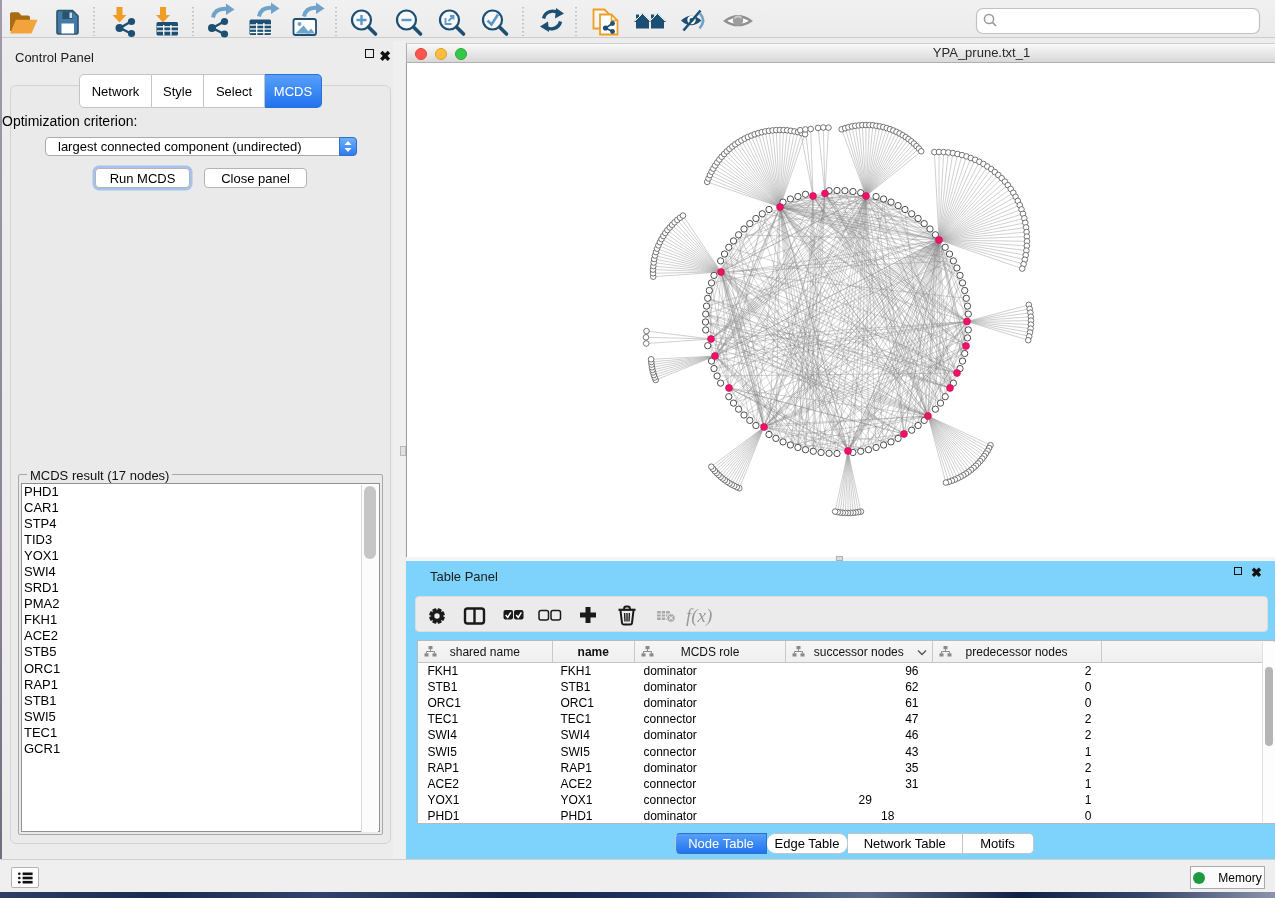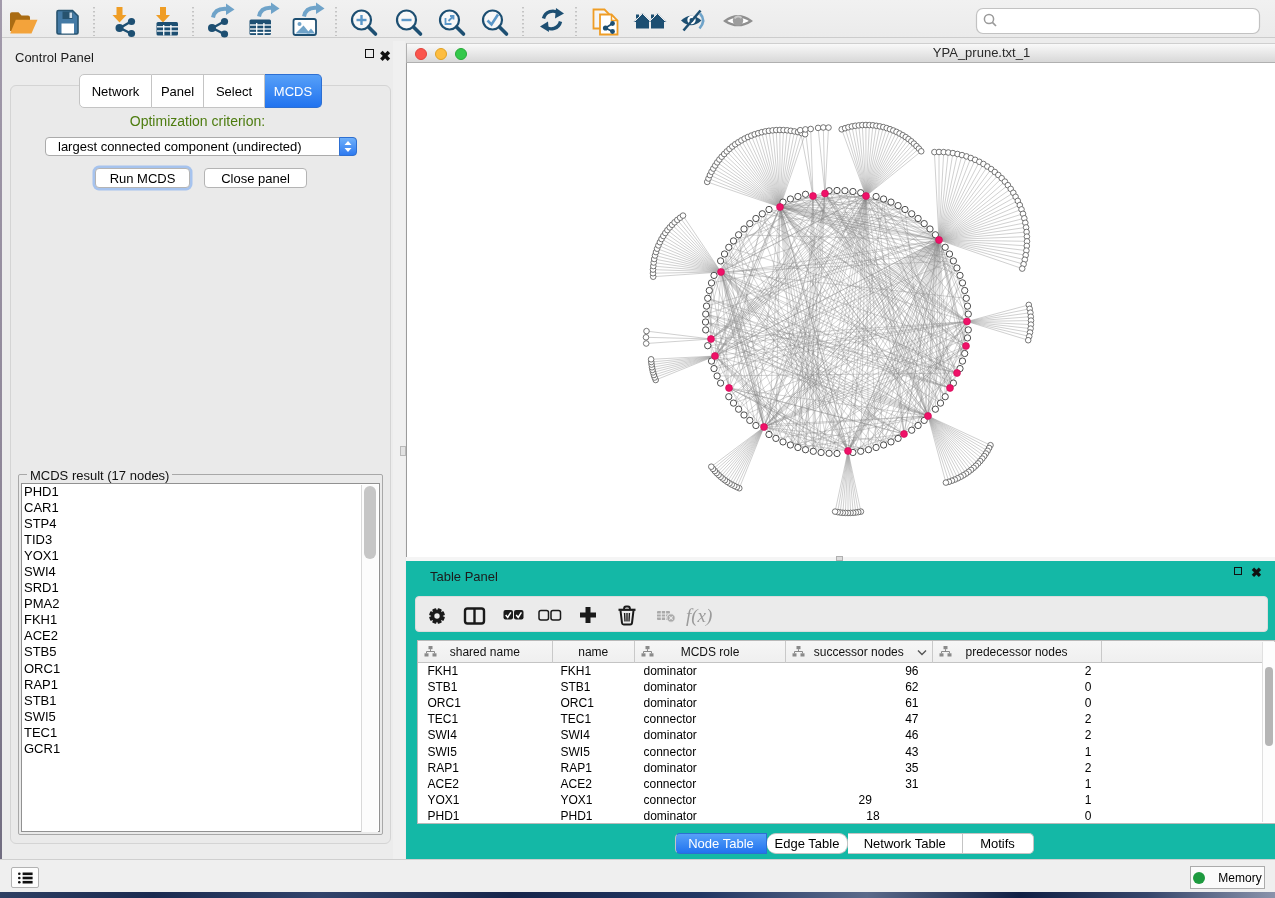--- a/index.html
+++ b/index.html
@@ -28,22 +28,22 @@
   .seg .s { background:#fff; border:1px solid #c4c4c4; border-left:none;
     color:#000; display:flex; align-items:center; justify-content:center; }
   .seg .s:first-child { border-left:1px solid #c4c4c4;
     border-radius:5px 0 0 5px; }
   .seg .s:last-child { border-radius:0 5px 5px 0; }
   .seg .sel { background:linear-gradient(#57a0f8,#2173ef);
     border-color:#2d6fd2; color:#fff; }
   #cp-tabs { left:77px; top:33px; height:20px; }
   #cp-tabs .s { padding:16px; }
 
-  #optlabel { position:absolute; left:0; width:391px; top:72px; text-align:center;
-    font-size:14px; color:#4d7c0f; }
+  #optlabel { position:absolute; left:0; width:391px; top:72px; text-align:left;
+    font-size:14px; color:#000000; }
   #combo { position:absolute; left:43px; top:96px; width:312px; height:19px;
     background:#fff; border:1px solid #ababab; border-radius:4px;
     font-size:13px; color:#000; line-height:17px; padding-left:12px; }
   #combo .cap { position:absolute; right:-1px; top:-1px; width:18px; height:19px;
     border-radius:0 4px 4px 0; background:linear-gradient(#6fb0fa,#2e7af0);
     border:1px solid #2d6fd2; }
   .btn { position:absolute; background:#fff; border:1px solid #b4b4b4;
     border-radius:4px; font-size:13px; color:#000; display:flex;
     align-items:center; justify-content:center; }
   #runbtn { left:93px; top:127px; width:95px; height:20px;
@@ -79,21 +79,21 @@
     font-size:13px; color:#2a2a2a; }
   #canvas { left:406px; top:63px; width:869px; height:494px; background:#fff;
     border-left:1px solid #9b9b9b; }
 
   
   #hsplit { left:406px; top:557px; width:869px; height:4px; background:#f5f5f5; }
   #hgrab { position:absolute; left:430px; top:-1px; width:7px; height:5px;
     background:#dcdcdc; border:1px solid #b0b0b0; }
 
   
-  #tpanel { left:406px; top:561px; width:869px; height:298px; background:#14b8a6; }
+  #tpanel { left:406px; top:561px; width:869px; height:298px; background:#7dd3fc; }
   #tp-title { position:absolute; left:24px; top:8px; font-size:13px; color:#1c1c1c; }
   #tp-inset { position:absolute; left:9px; top:35px; width:853px; height:36px;
     background:#ebebeb; border:1px solid #dcdcdc; border-radius:4px; }
 
   #tbl { position:absolute; left:11px; top:79px; width:858px; height:184px;
     background:#fff; border:1px solid #b9b9b9; border-right:none; }
   #thead { position:absolute; left:0; top:0; width:857px; height:22px;
     background:linear-gradient(#f6f6f6,#efefef); border-bottom:1px solid #c4c4c4;
     font-size:12px; color:#111; }
   .hcell .oi { position:absolute; left:6px; top:5px; }
@@ -250,21 +250,21 @@
 </div>
 <div class="abs" id="leftstrip"></div>
 
 <div class="abs" id="cpanel">
   <div id="cp-title">Control Panel</div>
   <div class="winbtn" style="right:19px;top:8px;width:9px;height:9px;border:1.4px solid #111;"></div>
   <div class="winbtn" style="right:2px;font-weight:bold;font-size:14px;">✖</div>
   <div id="cp-inset"></div>
   <div class="seg" id="cp-tabs">
     <div class="s" style="width:73px;">Network</div>
-    <div class="s" style="width:52px;">Panel</div>
+    <div class="s" style="width:52px;">Style</div>
     <div class="s" style="width:61px;">Select</div>
     <div class="s sel" style="width:57px;">MCDS</div>
   </div>
   <div id="optlabel">Optimization criterion:</div>
   <div id="combo">largest connected component (undirected)
     <div class="cap">
         <svg width="18" height="19" style="position:absolute;left:-1px;top:-1px">
           <path d="M5.5,8 L9,4 L12.5,8 Z" fill="#fff"></path>
           <path d="M5.5,11 L9,15 L12.5,11 Z" fill="#fff"></path>
         </svg>
@@ -1239,21 +1239,21 @@
         <div class="hcell" style="left:0px;width:134.6px;"><svg class="oi" width="13" height="11">
             <g fill="#8a8a8a">
               <rect x="4.5" y="0" width="4" height="3.2"></rect>
               <rect x="0.5" y="7.3" width="4" height="3.2"></rect>
               <rect x="8.5" y="7.3" width="4" height="3.2"></rect>
             </g>
             <g stroke="#8a8a8a" stroke-width="1">
               <path d="M6.5,3.2 L6.5,5.5 M2.5,7.3 L2.5,5.5 L10.5,5.5 L10.5,7.3" fill="none"></path>
             </g>
           </svg>shared name</div>
-<div class="hcell" style="left:134.6px;width:82.4px;">name</div>
+<div class="hcell" style="left:134.6px;width:82.4px;font-weight:bold;">name</div>
 <div class="hcell" style="left:217px;width:151px;"><svg class="oi" width="13" height="11">
             <g fill="#8a8a8a">
               <rect x="4.5" y="0" width="4" height="3.2"></rect>
               <rect x="0.5" y="7.3" width="4" height="3.2"></rect>
               <rect x="8.5" y="7.3" width="4" height="3.2"></rect>
             </g>
             <g stroke="#8a8a8a" stroke-width="1">
               <path d="M6.5,3.2 L6.5,5.5 M2.5,7.3 L2.5,5.5 L10.5,5.5 L10.5,7.3" fill="none"></path>
             </g>
           </svg>MCDS role</div>
@@ -1341,21 +1341,21 @@
         <span style="left:9.5px">YOX1</span>
         <span style="left:142.5px">YOX1</span>
         <span style="left:225.5px">connector</span>
         <span style="left:440.5px;width:60px;text-align:left">29</span>
         <span style="left:613.5px;width:60px;text-align:right">1</span>
       </div>
 <div class="trow" style="top:166.9px">
         <span style="left:9.5px">PHD1</span>
         <span style="left:142.5px">PHD1</span>
         <span style="left:225.5px">dominator</span>
-        <span style="left:425px;width:60px;text-align:center">18</span>
+        <span style="left:463px;width:60px;text-align:left">18</span>
         <span style="left:613.5px;width:60px;text-align:right">0</span>
       </div>
   </div>
 </div>
 <div class="abs" id="tsb">
     <div class="tr2"></div>
     <div class="th"></div>
   </div>
 
 <div class="seg abs" id="btabs">

